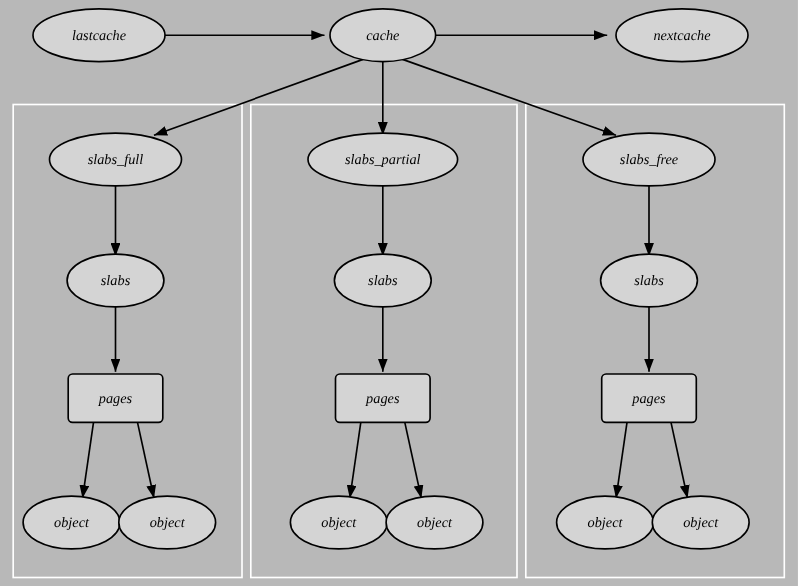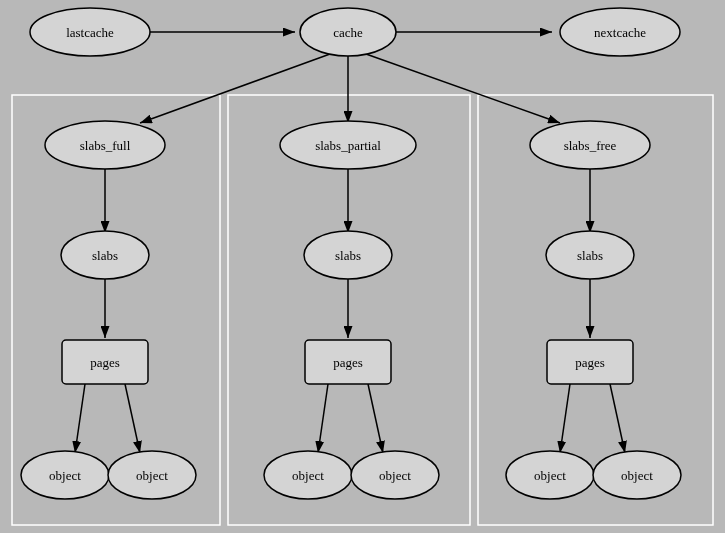--- a/index.html
+++ b/index.html
@@ -11,20 +11,21 @@
       font-size: 14px;
       overflow: hidden;
       position: relative;
     }
 
     .diagram-container {
       width: 725px;
       height: 533px;
       position: relative;
       background: #c0c0c0;
+      font-style: italic;
     }
 
     svg {
       position: absolute;
       top: 0;
       left: 0;
       width: 725px;
       height: 533px;
     }
 

